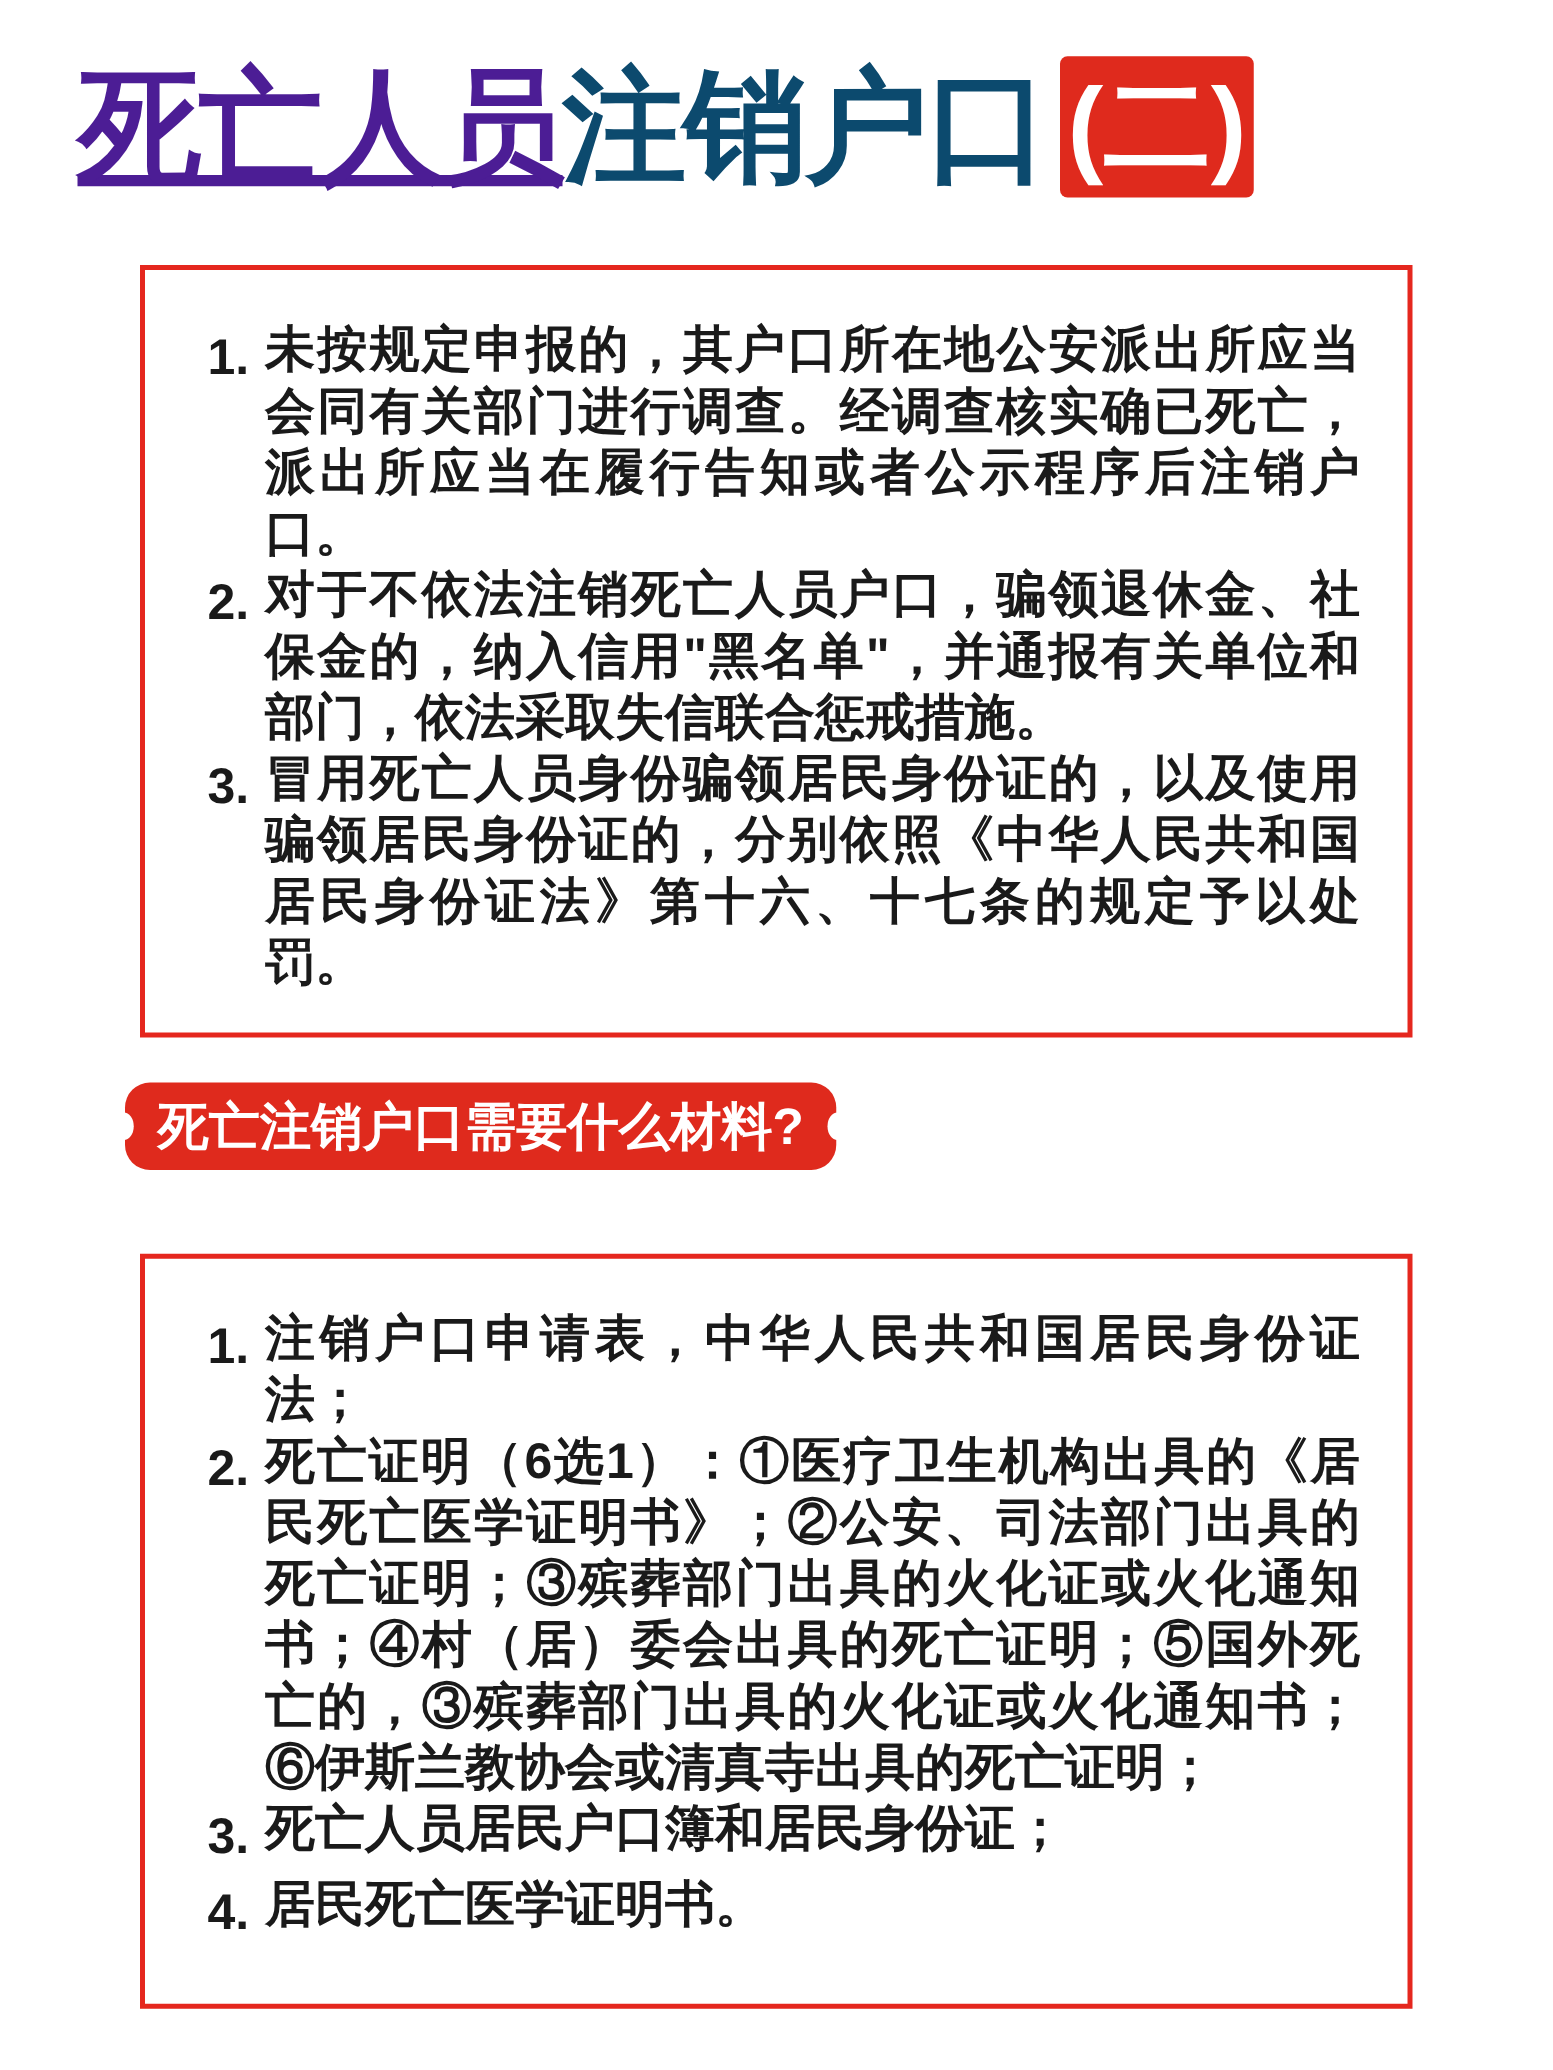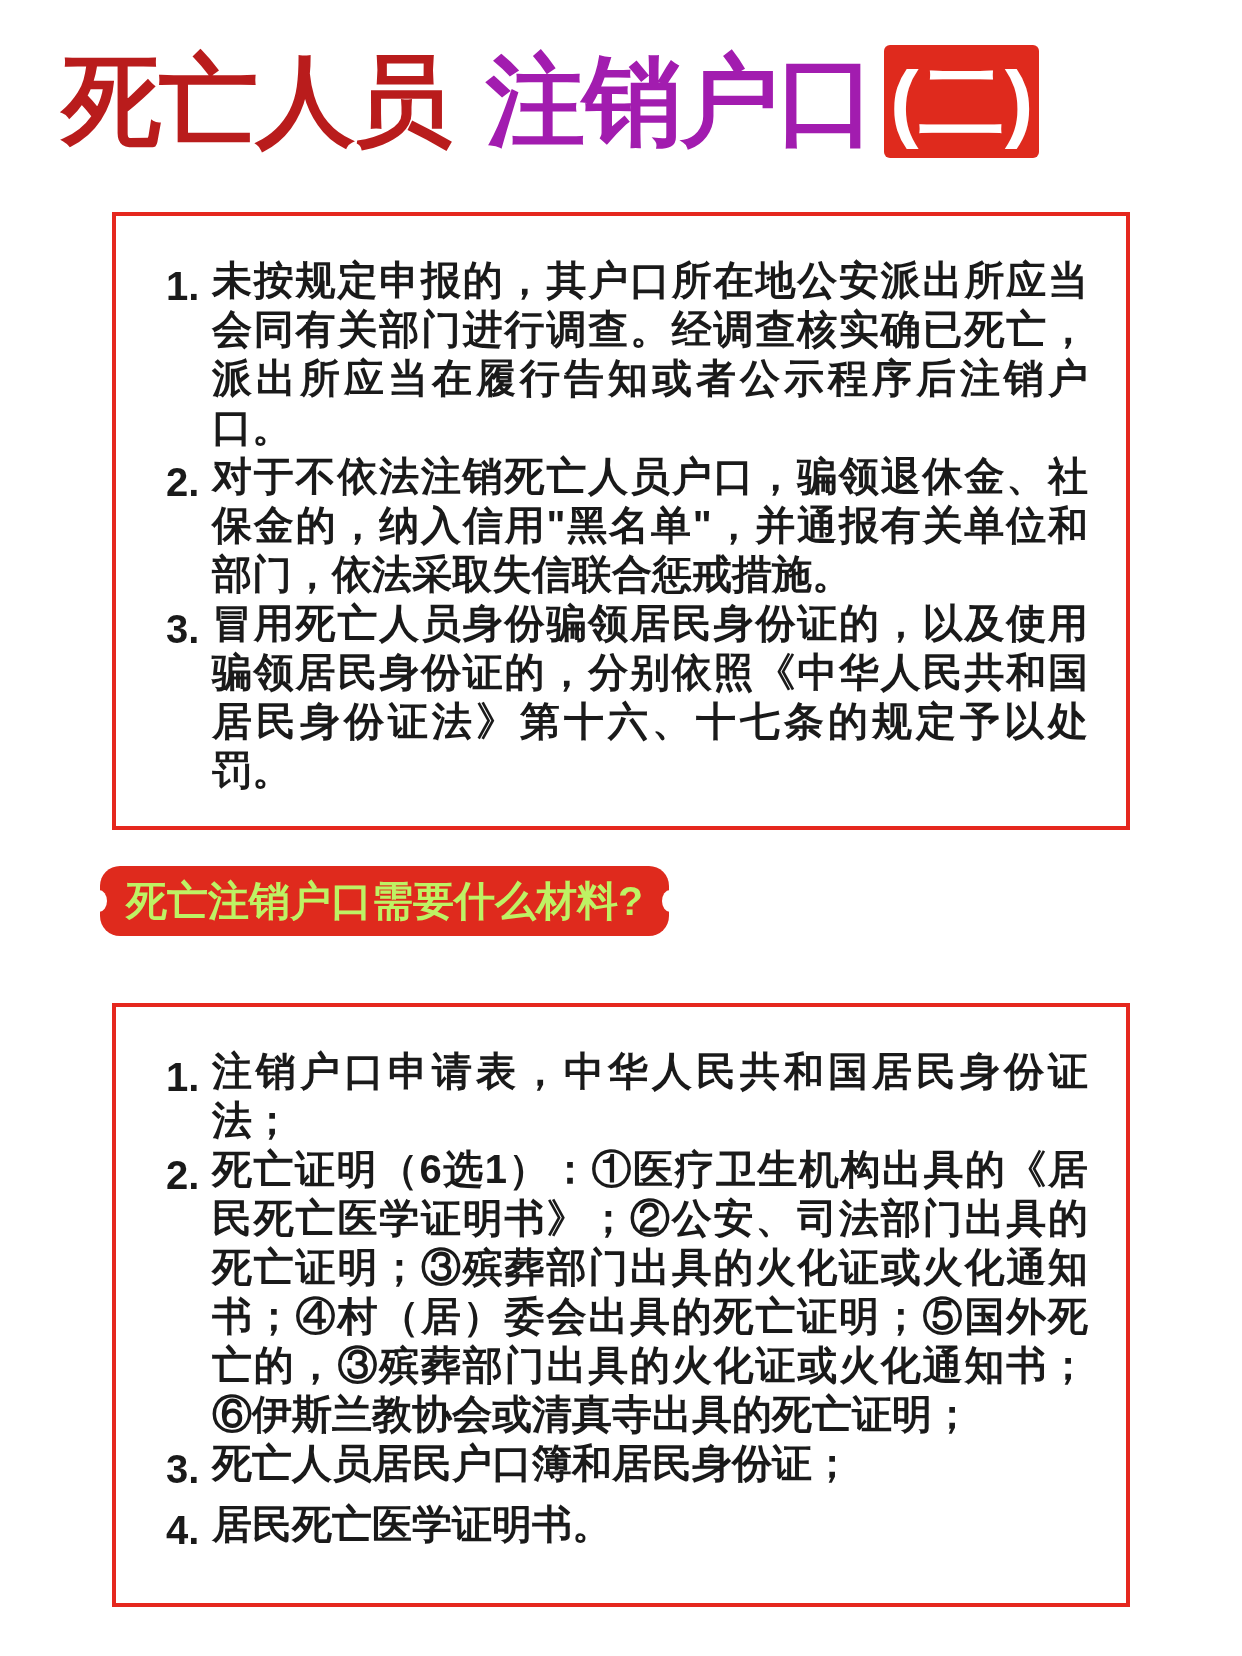--- a/index.html
+++ b/index.html
@@ -23,22 +23,22 @@
     left: 62px;
     top: 42px;
     display: flex;
     align-items: center;
     white-space: nowrap;
     font-size: 99px;
     font-weight: 900;
     line-height: 118px;
     letter-spacing: -2px;
   }
-  .title-black { color: #b91c1c; }
-  .title-red   { color: #a21caf; margin-left: 36px; }
+  .title-black { color: #4c1d95; text-decoration: underline; }
+  .title-red   { color: #0c4a6e; }
   .title-badge {
     display: inline-flex;
     align-items: center;
     justify-content: center;
     margin-left: 10px;
     min-width: 152px;
     height: 113px;
     background: #df2a1d;
     color: #ffffff;
     border-radius: 6px;
@@ -85,21 +85,21 @@
   .banner {
     position: absolute;
     left: 100px;
     top: 866px;
     height: 70px;
     display: inline-flex;
     align-items: center;
     padding: 0 26px;
     background: #df2a1d;
     border-radius: 20px;
-    color: #bef264;
+    color: #ffffff;
     font-size: 41px;
     font-weight: 800;
     white-space: nowrap;
   }
   
   .banner::before,
   .banner::after {
     content: "";
     position: absolute;
     top: 50%;

